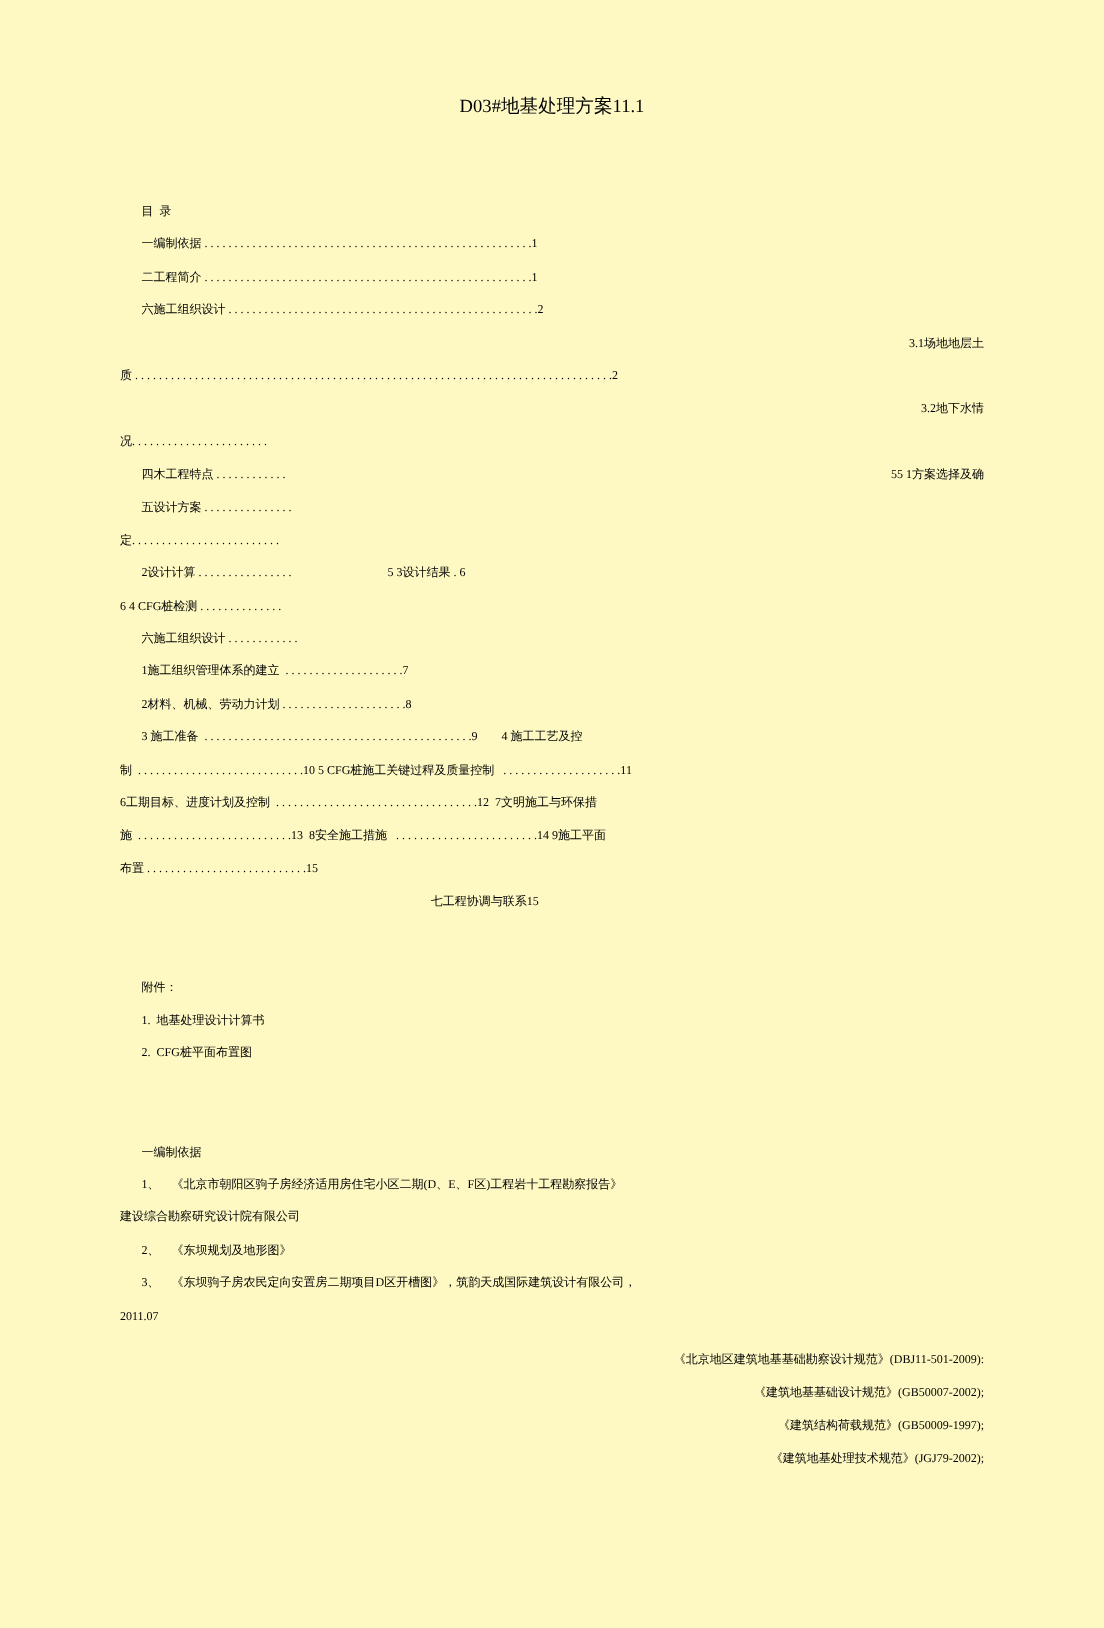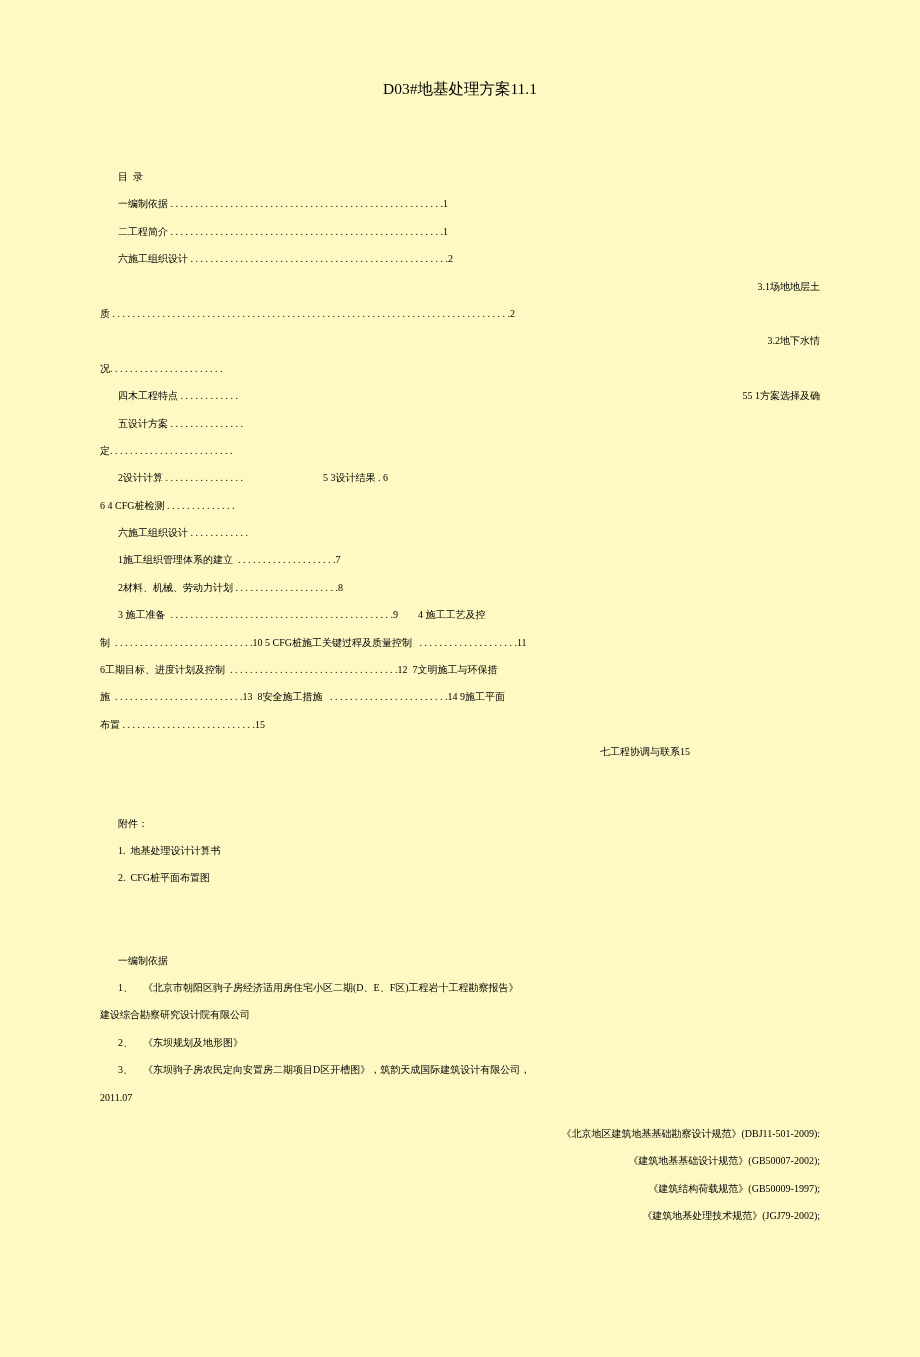--- a/index.html
+++ b/index.html
@@ -33,21 +33,21 @@
     line-height:27.4px;
     font-size:10px;
     white-space:pre;
     overflow:hidden;
   }
   .line.p{padding-left:18px;}
   .line.f{padding-left:0;}
   .line.i2{padding-left:28px;text-align:right;}
   .line.sp{display:flex;justify-content:flex-end;padding-left:18px;}
   .line.j{display:flex;justify-content:space-between;padding-left:18px;}
-  .line.j2{display:flex;justify-content:flex-end;padding-left:18px;padding-right:130px;}
+  .line.j2{display:flex;justify-content:center;padding-left:18px;padding-right:130px;}
   .line.b{height:27.4px;}
   .line.bs{height:22px;}
   .line.bxs{height:9px;}
   .line span{white-space:pre;}
 </style>
 </head>
 <body>
 
 <div class="page">
   <div class="doc-title">D03#地基处理方案11.1</div>

